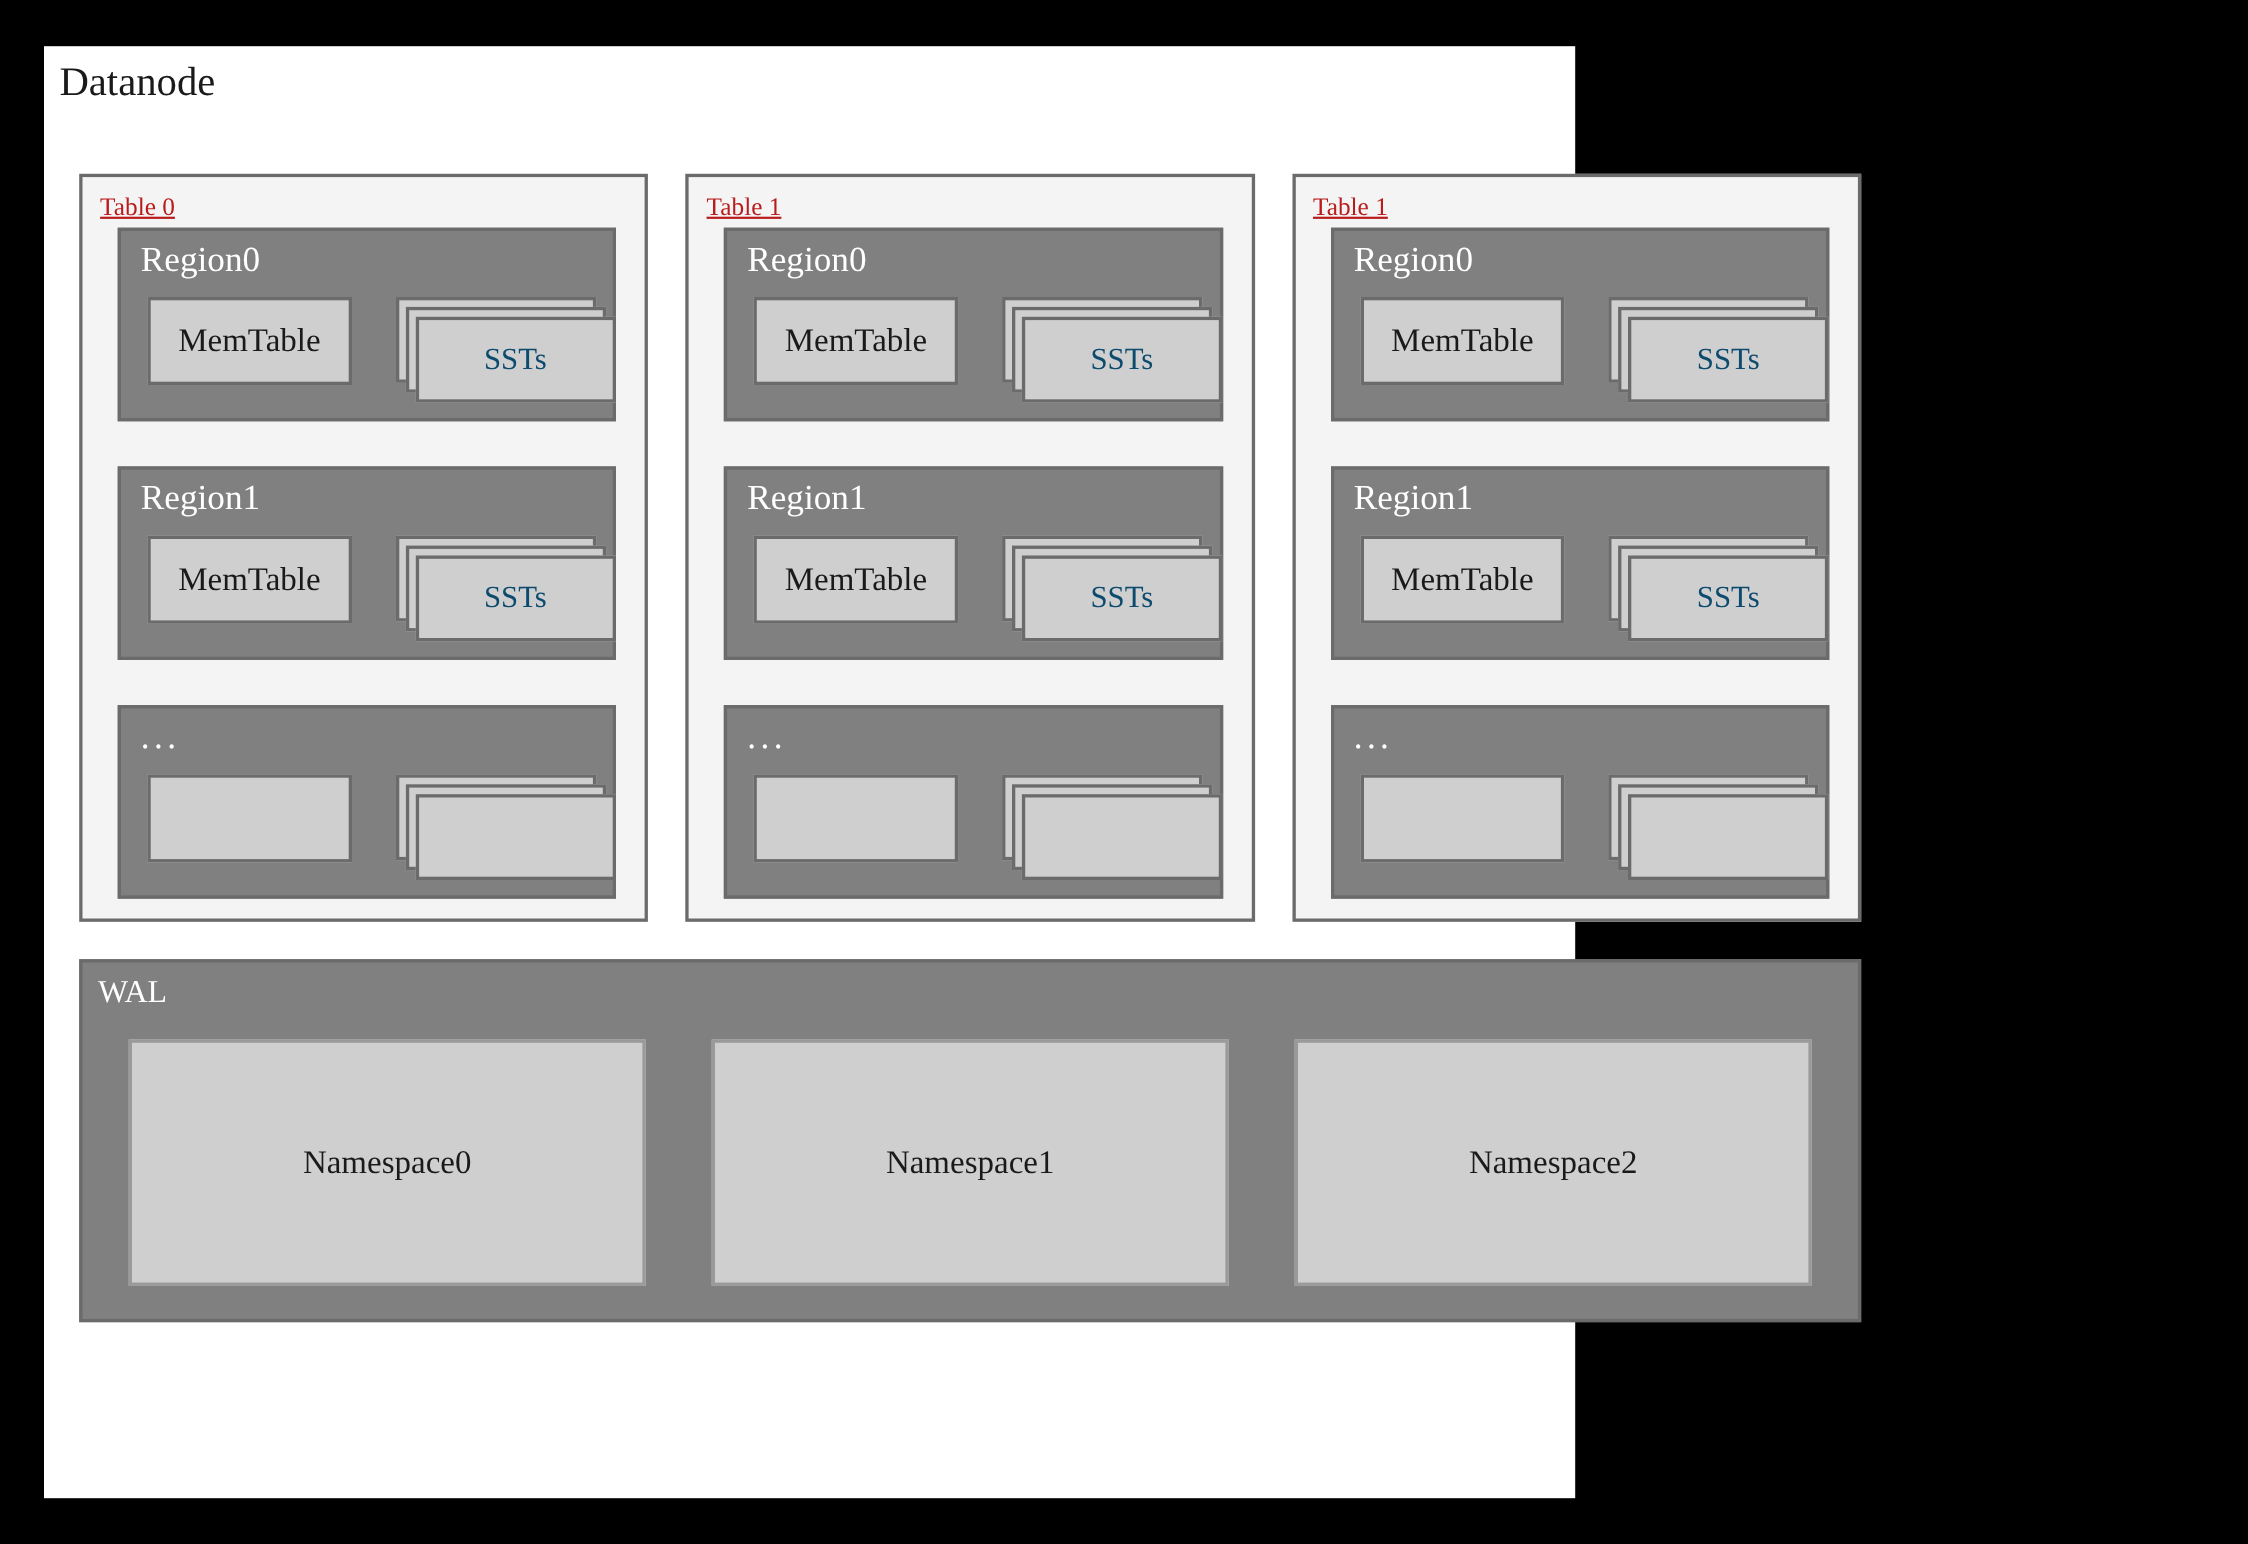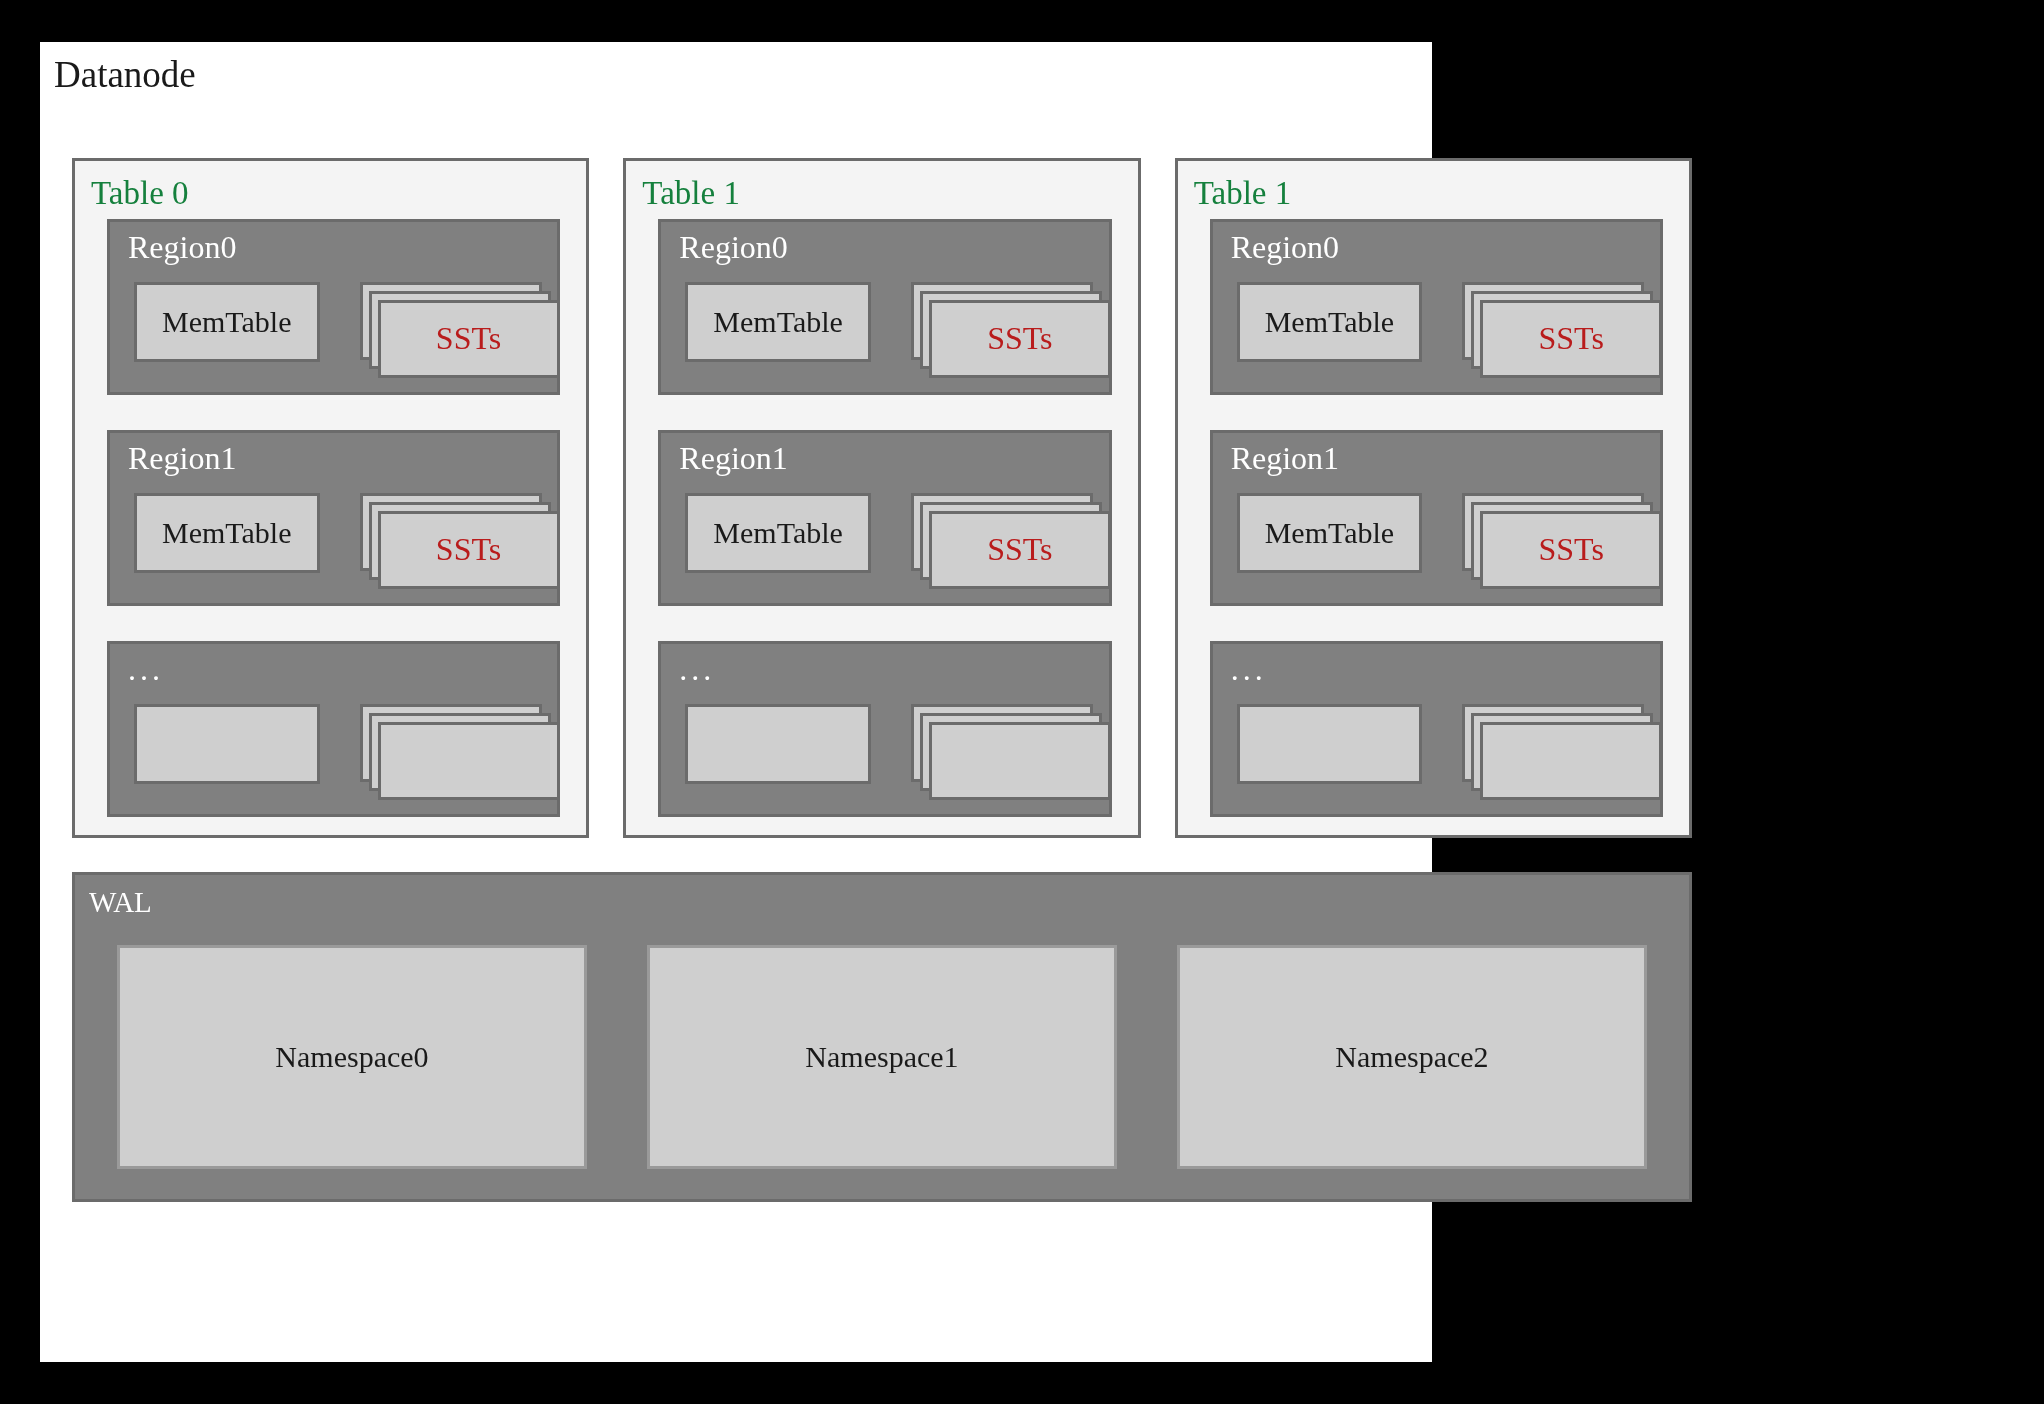--- a/index.html
+++ b/index.html
@@ -55,25 +55,26 @@
     flex: 1 1 0;
     background: #f4f4f4;
     border: 3px solid #6b6b6b;
     box-sizing: border-box;
     position: relative;
     padding: 10px 14px 14px 14px;
     display: flex;
     flex-direction: column;
   }
   .table-title {
-    font-size: 33px;
-    color: #15803d;
+    font-size: 23px;
+    color: #b91c1c;
     line-height: 1.15;
     margin: 4px 0 6px 2px;
     white-space: nowrap;
+    text-decoration: underline;
   }
 
   .regions-wrap {
     flex: 1 1 auto;
     display: flex;
     flex-direction: column;
     justify-content: space-between;
     padding: 0 12px 4px 18px;
   }
 
@@ -140,22 +141,22 @@
     border: 3px solid #6b6b6b;
     box-sizing: border-box;
   }
   .sst-layer.l1 { left: 0px;  top: 0px;  }
   .sst-layer.l2 { left: 9px;  top: 9px;  }
   .sst-layer.l3 {
     left: 18px; top: 18px;
     display: flex;
     align-items: center;
     justify-content: center;
-    font-size: 32px;
-    color: #b91c1c;
+    font-size: 28px;
+    color: #0c4a6e;
     white-space: nowrap;
   }
 
   
   .wal {
     position: absolute;
     left: 32px;
     top: 830px;
     width: 1620px;
     height: 330px;

